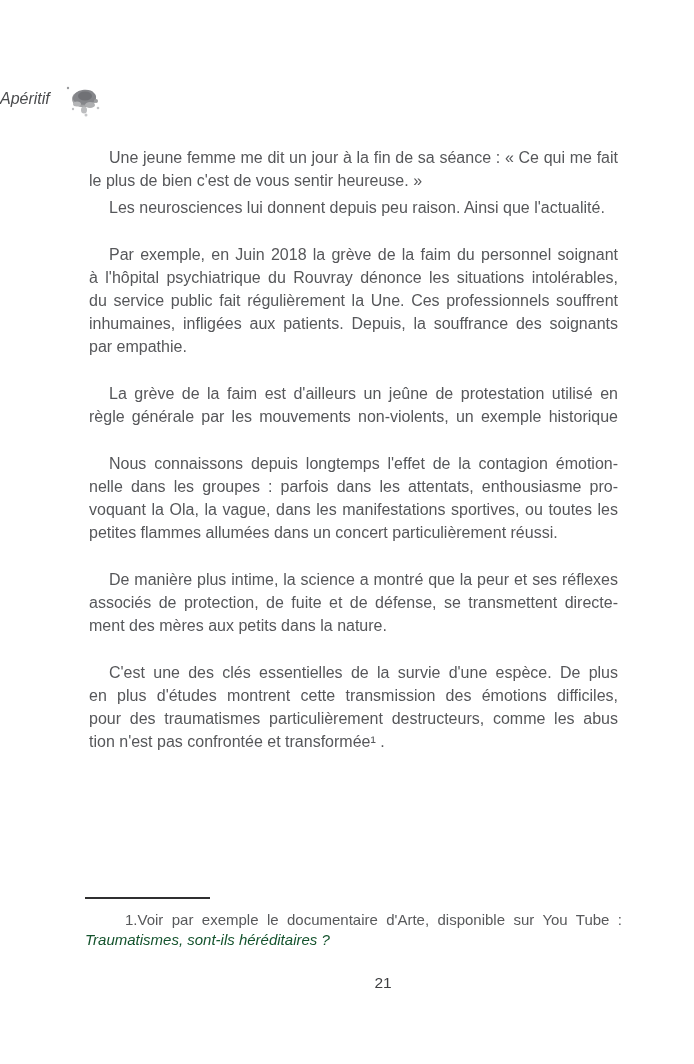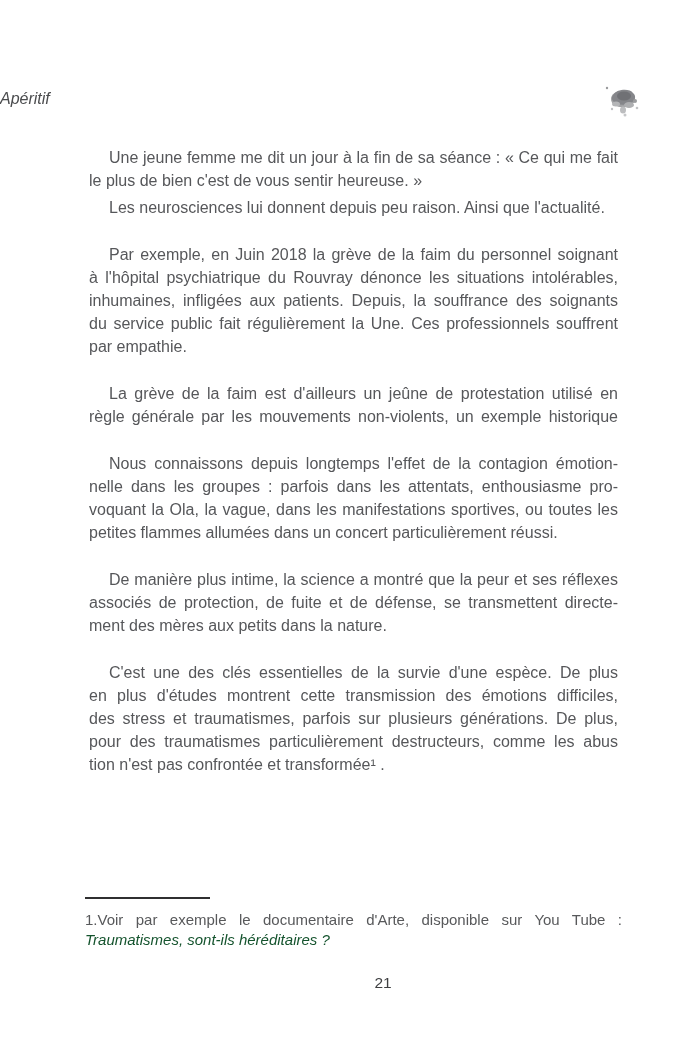--- a/index.html
+++ b/index.html
@@ -12,21 +12,21 @@
     color: #56575a;
     overflow: hidden;
   }
   
   .header {
     position: absolute;
     top: 84px;
     left: 0;
     right: 52px;
     display: flex;
-    justify-content: space-between;
+    justify-content: flex-start;
     align-items: center;
     gap: 15px;
   }
   .header-title {
     font-style: italic;
     font-size: 16px;
     color: #4b4c4e;
     line-height: 1;
     padding-bottom: 6px;
   }
@@ -58,20 +58,21 @@
     height: 2px;
     background: #2f2f30;
     margin-bottom: 11px;
   }
   .fn-line1 {
     font-size: 15px;
     line-height: 20px;
     color: #58595b;
     text-align: justify;
     text-align-last: justify;
+    margin-left: 40px;
   }
   .fn-line2 {
     font-size: 15px;
     line-height: 20px;
     color: #14532d;
     font-style: italic;
   }
   
   .page-number {
     position: absolute;
@@ -110,43 +111,42 @@
       <div class="para">
         <div class="line first">Une jeune femme me dit un jour à la fin de sa séance : « Ce qui me fait</div>
         <div class="line last">le plus de bien c'est de vous sentir heureuse. »</div>
       </div>
       <div class="para">
         <div class="line first last">Les neurosciences lui donnent depuis peu raison. Ainsi que l'actualité.</div>
       </div>
       <div class="para gap">
         <div class="line first">Par exemple, en Juin 2018 la grève de la faim du personnel soignant</div>
         <div class="line">à l'hôpital psychiatrique du Rouvray dénonce les situations intolérables,</div>
+        <div class="line">du service public fait régulièrement la Une. Ces professionnels souffrent</div>
         <div class="line">inhumaines, infligées aux patients. Depuis, la souffrance des soignants</div>
-        <div class="line">du service public fait régulièrement la Une. Ces professionnels souffrent</div>
         <div class="line last">par empathie.</div>
       </div>
       <div class="para gap">
         <div class="line first">La grève de la faim est d'ailleurs un jeûne de protestation utilisé en</div>
         <div class="line">règle générale par les mouvements non-violents, un exemple historique</div>
       </div>
       <div class="para gap">
         <div class="line first">Nous connaissons depuis longtemps l'effet de la contagion émotion-</div>
         <div class="line">nelle dans les groupes : parfois dans les attentats, enthousiasme pro-</div>
         <div class="line">voquant la Ola, la vague, dans les manifestations sportives, ou toutes les</div>
         <div class="line last">petites flammes allumées dans un concert particulièrement réussi.</div>
       </div>
       <div class="para gap">
         <div class="line first">De manière plus intime, la science a montré que la peur et ses réflexes</div>
         <div class="line">associés de protection, de fuite et de défense, se transmettent directe-</div>
         <div class="line last">ment des mères aux petits dans la nature.</div>
       </div>
       <div class="para gap">
         <div class="line first">C'est une des clés essentielles de la survie d'une espèce. De plus</div>
         <div class="line">en plus d'études montrent cette transmission des émotions difficiles,</div>
-        <div class="line">des stress et traumatismes, parfois sur plusieurs générations. De plus,</div>
         <div class="line">pour des traumatismes particulièrement destructeurs, comme les abus</div>
         <div class="line last">tion n'est pas confrontée et transformée¹ .</div>
       </div>
     </div>
 
   <div class="footnote">
     <div class="fn-rule"></div>
     <div class="fn-line1">1.Voir par exemple le documentaire d'Arte, disponible sur You Tube :</div>
     <div class="fn-line2">Traumatismes, sont-ils héréditaires ?</div>
   </div>

